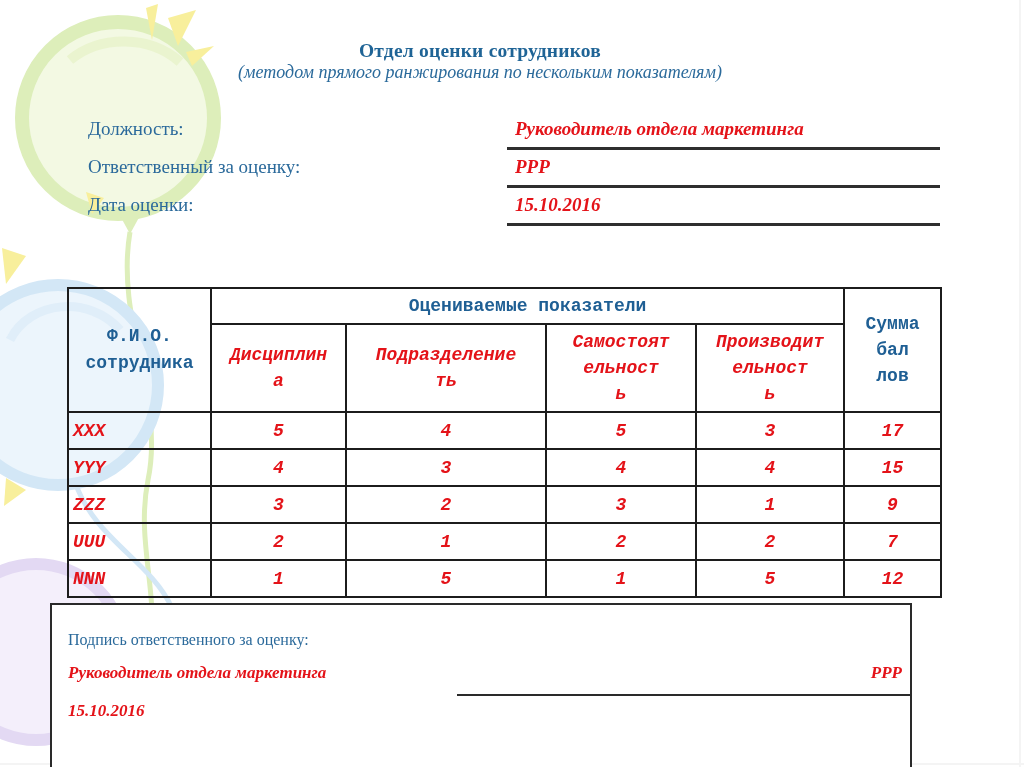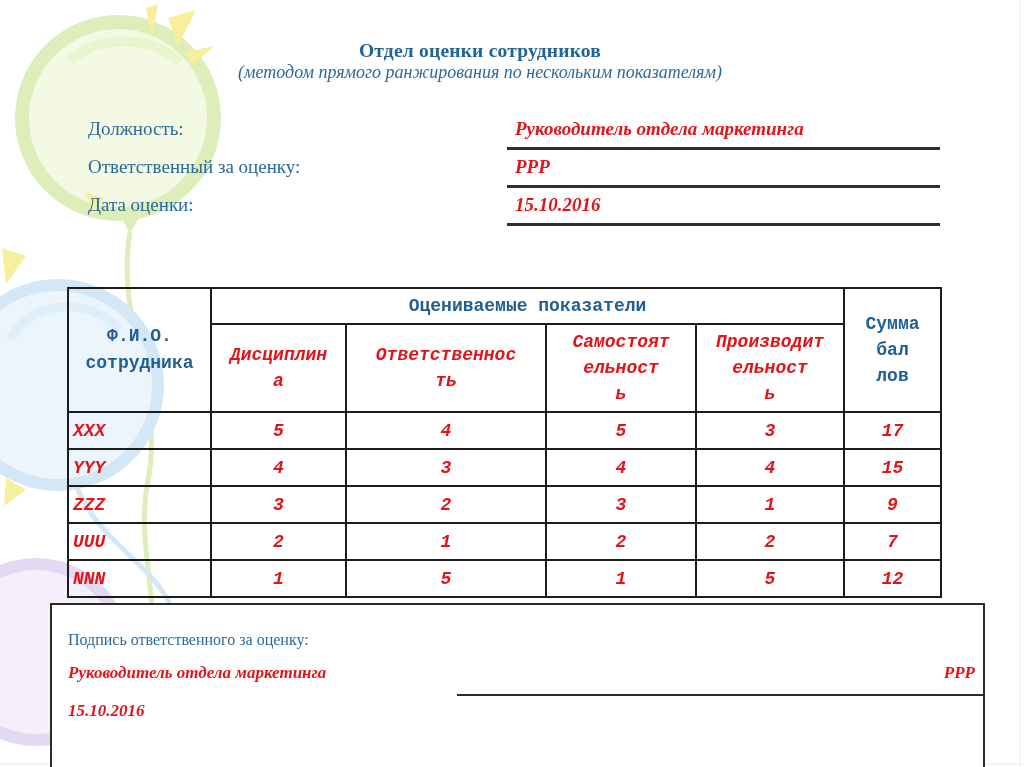--- a/index.html
+++ b/index.html
@@ -41,21 +41,21 @@
   .row-data { height:37px; }
   th.fio { color:#1f5f94; font-weight:bold; white-space:pre-line; line-height:1.5; text-align:center; }
   th.group { color:#1f5f94; font-weight:bold; text-align:center; }
   th.crit { color:#e41319; font-weight:bold; font-style:italic; white-space:pre-line; line-height:1.45; text-align:center; }
   th.sum { color:#1f5f94; font-weight:bold; white-space:pre-line; line-height:1.45; text-align:center; }
   td.name { color:#e41319; font-weight:bold; font-style:italic; text-align:left; padding-left:4px; }
   td.score, td.total { color:#e41319; font-weight:bold; font-style:italic; text-align:center; }
 
   
   .sig-box {
-    position:absolute; left:50px; top:603px; width:935px; height:164px; z-index:3;
+    position:absolute; left:50px; top:603px; width:862px; height:164px; z-index:3;
     background:#ffffff;
     border-top:2px solid #2a2a2a; border-left:2px solid #2a2a2a; border-right:2px solid #2a2a2a;padding-left:24px;
   }
   .sig-caption { position:absolute; left:16px; top:26px; font-size:16px; color:#2b6a9b; }
   .sig-position { position:absolute; left:16px; top:58px; font-size:17px; font-weight:bold; font-style:italic; color:#e41319; }
   .sig-date { position:absolute; left:16px; top:96px; font-size:17px; font-weight:bold; font-style:italic; color:#e41319; }
   .sig-name { position:absolute; right:8px; top:58px; font-size:17px; font-weight:bold; font-style:italic; color:#e41319; }
   .sig-line { position:absolute; left:405px; right:0; top:89px; border-top:2.5px solid #2a2a2a; }
 
   
@@ -138,21 +138,21 @@
       <th rowspan="2" class="fio">Ф.И.О.
 сотрудника</th>
       <th colspan="4" class="group">Оцениваемые показатели</th>
       <th rowspan="2" class="sum">Сумма
 бал
 лов</th>
     </tr>
     <tr class="row-criteria">
       <th class="crit">Дисциплин
 а</th>
-      <th class="crit">Ответственнос
+      <th class="crit">Подразделение
 ть</th>
       <th class="crit">Самостоят
 ельност
 ь</th>
       <th class="crit">Производит
 ельност
 ь</th>
     </tr>
   </thead>
   <tbody>

